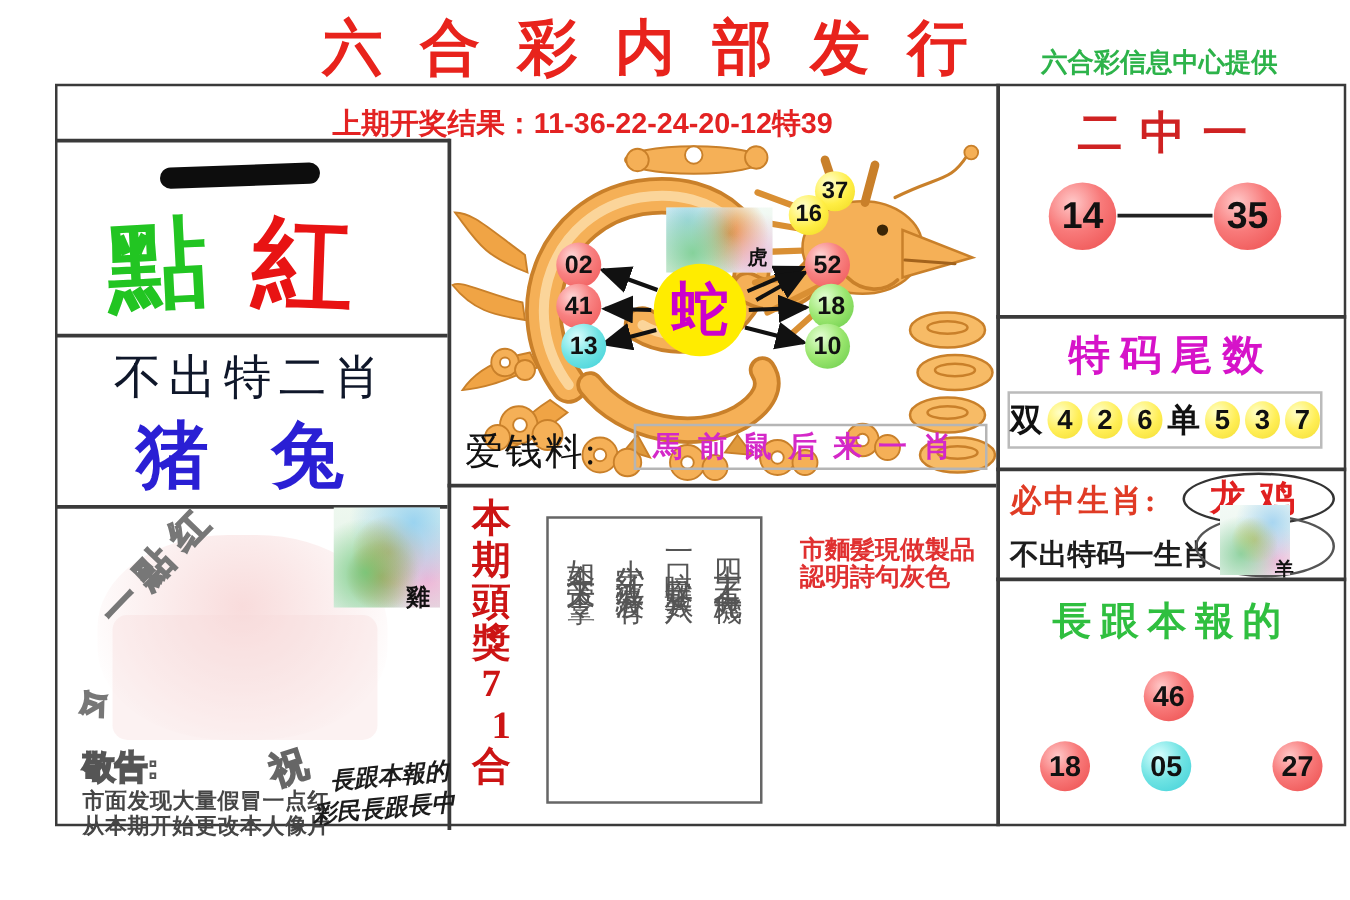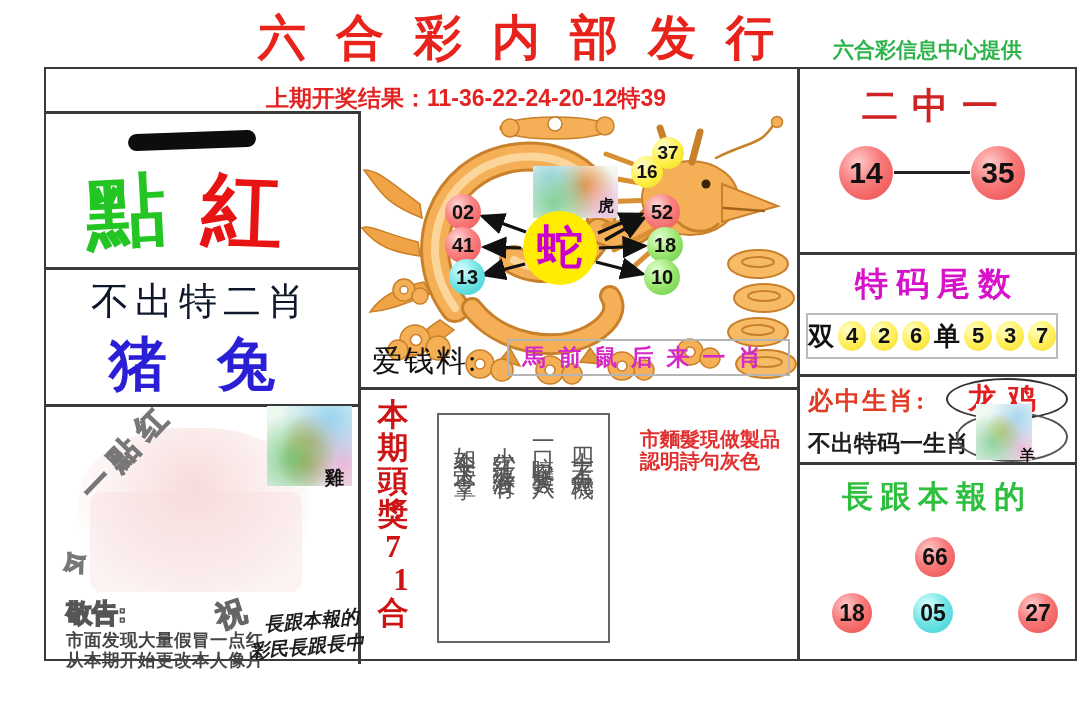--- a/index.html
+++ b/index.html
@@ -278,21 +278,21 @@
   <div class="abs" style="left:956px;top:404px;width:56px;height:56px;
               background:
                 radial-gradient(circle at 30% 70%, rgba(130,205,150,0.85), rgba(130,205,150,0) 55%),
                 radial-gradient(circle at 75% 25%, rgba(150,205,240,0.8), rgba(150,205,240,0) 50%),
                 radial-gradient(circle at 80% 80%, rgba(240,170,215,0.75), rgba(240,170,215,0) 45%),
                 radial-gradient(circle at 50% 50%, rgba(235,190,50,0.95), rgba(235,190,50,0) 48%),
                 linear-gradient(#f3faf5,#e7f2ec);"></div>
   <div class="abs serif" style="left:1000px;top:446px;font-size:15px;font-weight:bold;color:#111;">羊</div>
 
   <div class="abs nowrap serif" style="left:777px;top:476px;width:280px;text-align:center;font-size:31px;font-weight:bold;color:#2fbf3f;letter-spacing:7px;">長跟本報的</div>
-  <div class="ball red d40" style="left:895px;top:537px;">66</div>
+  <div class="ball red d40" style="left:895px;top:537px;">46</div>
   <div class="ball red d40" style="left:812px;top:593px;">18</div>
   <div class="ball cyan d40" style="left:893px;top:593px;">05</div>
   <div class="ball red d40" style="left:998px;top:593px;">27</div>
 
   <div class="abs" style="left:0;top:703px;width:1080px;height:17px;background:#d9d9d9;"></div>
   <div class="abs" style="left:90px;top:706px;width:140px;height:10px;background:#e7e7e7;"></div>
   <div class="abs" style="left:470px;top:705px;width:180px;height:11px;background:#e3e3e3;"></div>
   <div class="abs" style="left:880px;top:706px;width:120px;height:10px;background:#e7e7e7;"></div>
 
 </div>

